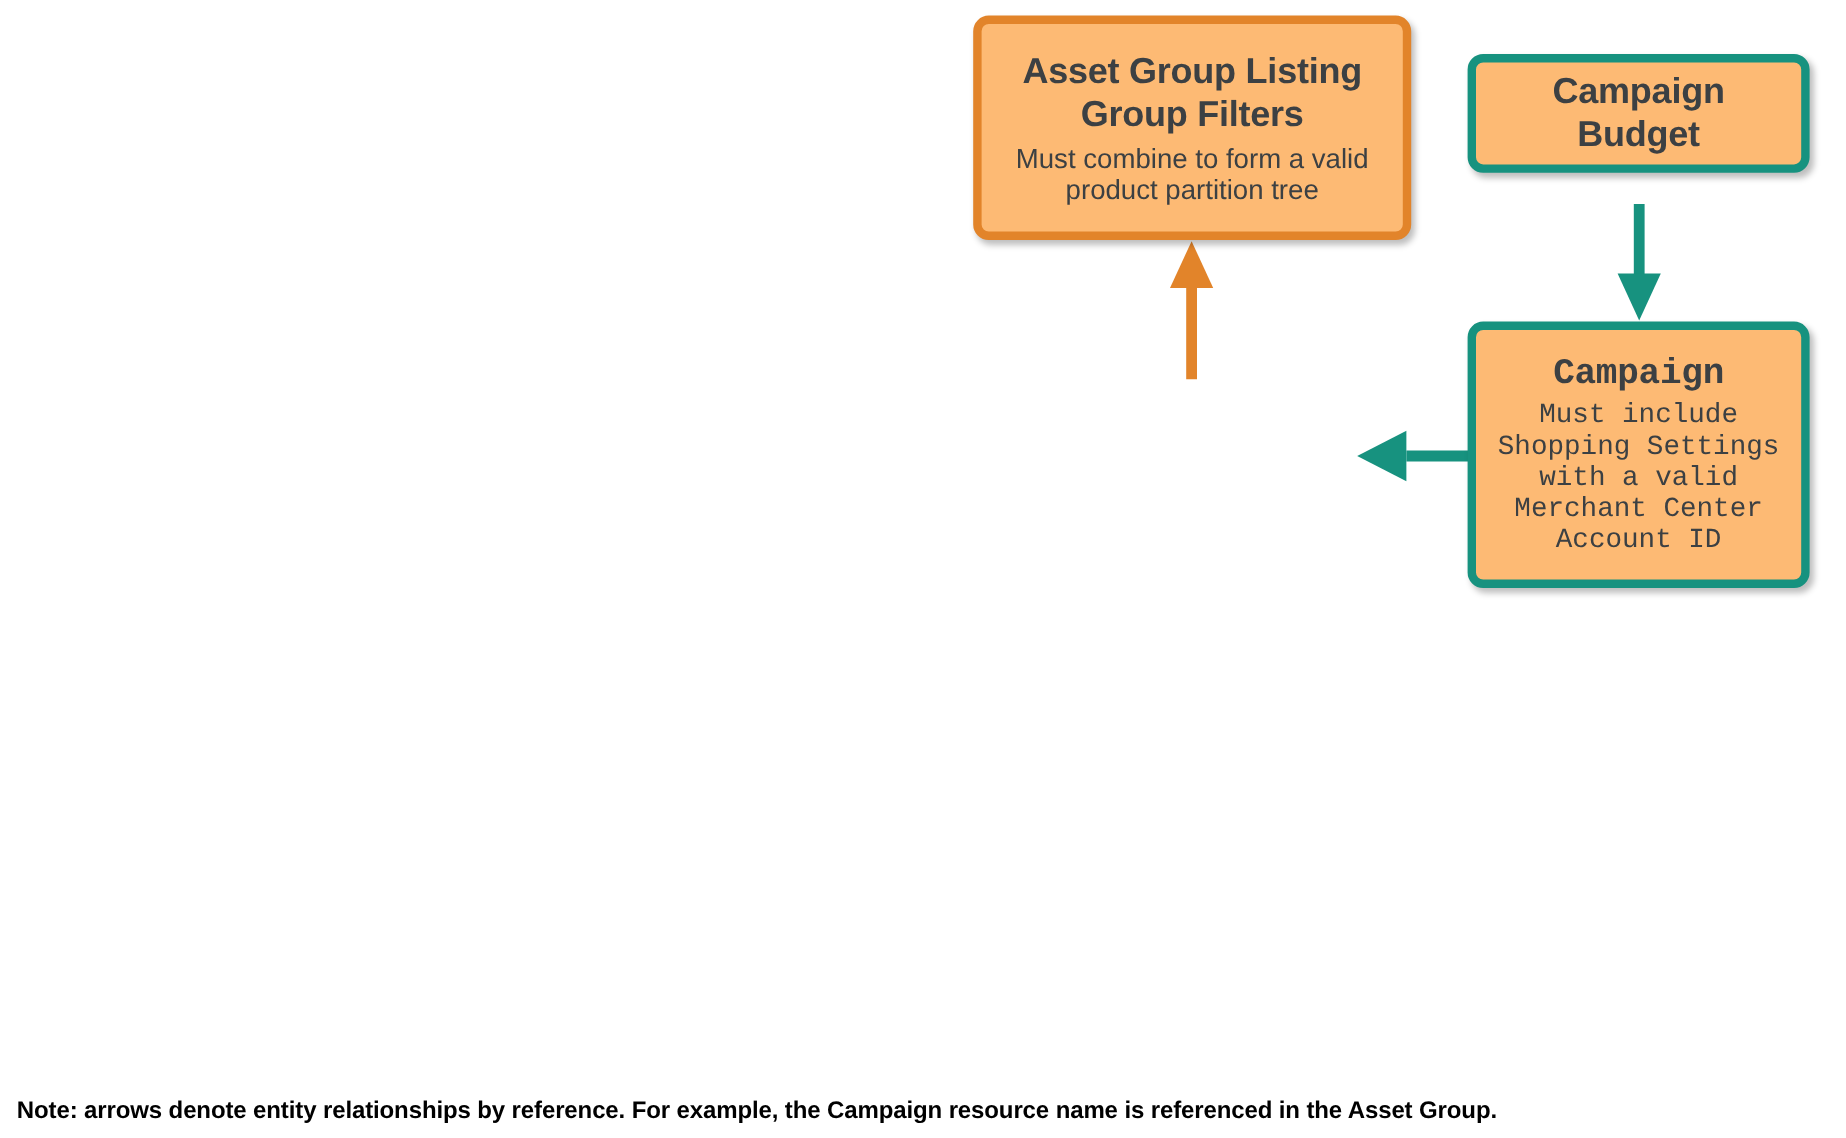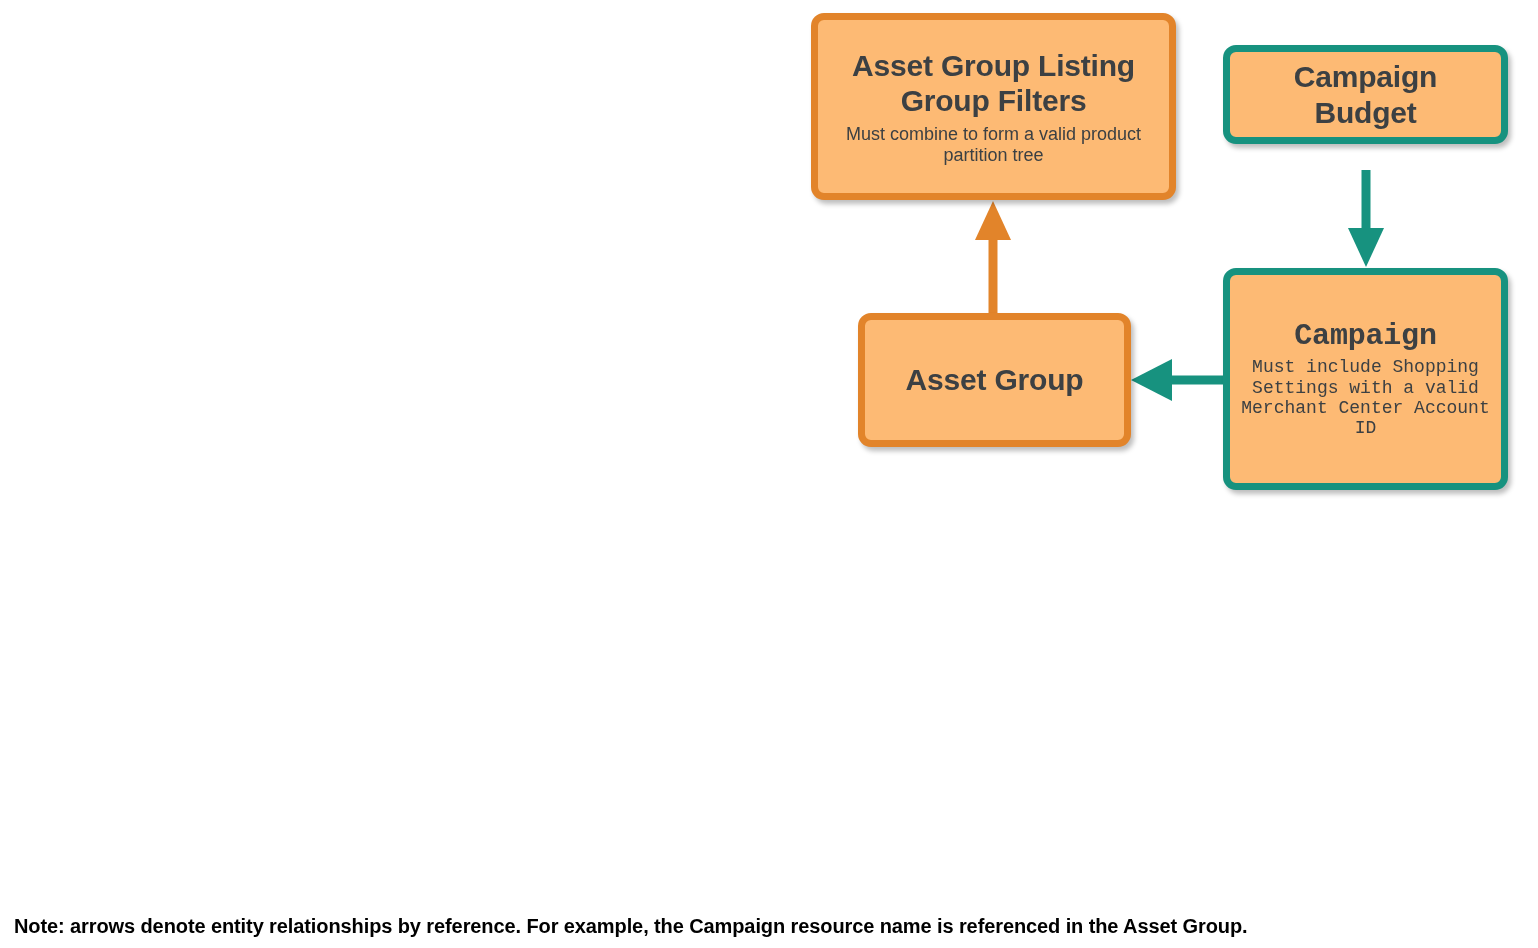--- a/index.html
+++ b/index.html
@@ -46,21 +46,21 @@
   .node.teal   { border-color: #17927f; }
 
   .node-title {
     font-size: 30px;
     font-weight: bold;
     line-height: 1.17;
     letter-spacing: -0.2px;
     color: #3c4043;
   }
   .node-sub {
-    font-size: 18px;
+    font-size: 23px;
     font-weight: normal;
     line-height: 1.13;
     color: #3c4043;
     margin-top: 6px;
   }
 
   
   #node-aglgf    { left: 811px; top: 13px;  width: 365px; height: 187px; }
   #node-campaign-budget { left: 1223px; top: 45px;  width: 285px; height: 99px; }
   #node-asset-group     { left: 858px;  top: 313px; width: 273px; height: 134px; }
@@ -105,23 +105,20 @@
 
   <div class="node orange" id="node-aglgf">
     <div class="node-title">Asset Group Listing Group Filters</div>
     <div class="node-sub">Must combine to form a valid product partition tree</div>
   </div>
 
   <div class="node teal" id="node-campaign-budget">
     <div class="node-title">Campaign Budget</div>
   </div>
 
-  <div class="node orange" id="node-asset-group">
-    <div class="node-title">Asset Group</div>
-  </div>
 
   <div class="node teal" id="node-campaign">
     <div class="node-title">Campaign</div>
     <div class="node-sub">Must include Shopping Settings with a valid Merchant Center Account ID</div>
   </div>
 
   <div class="footer-note">Note: arrows denote entity relationships by reference. For example, the Campaign resource name is referenced in the Asset Group.</div>
 
 </div>
 

